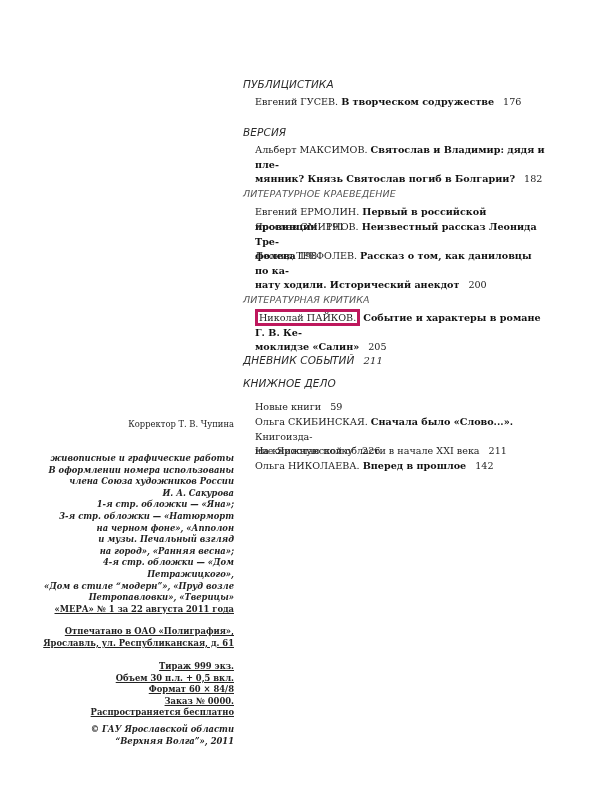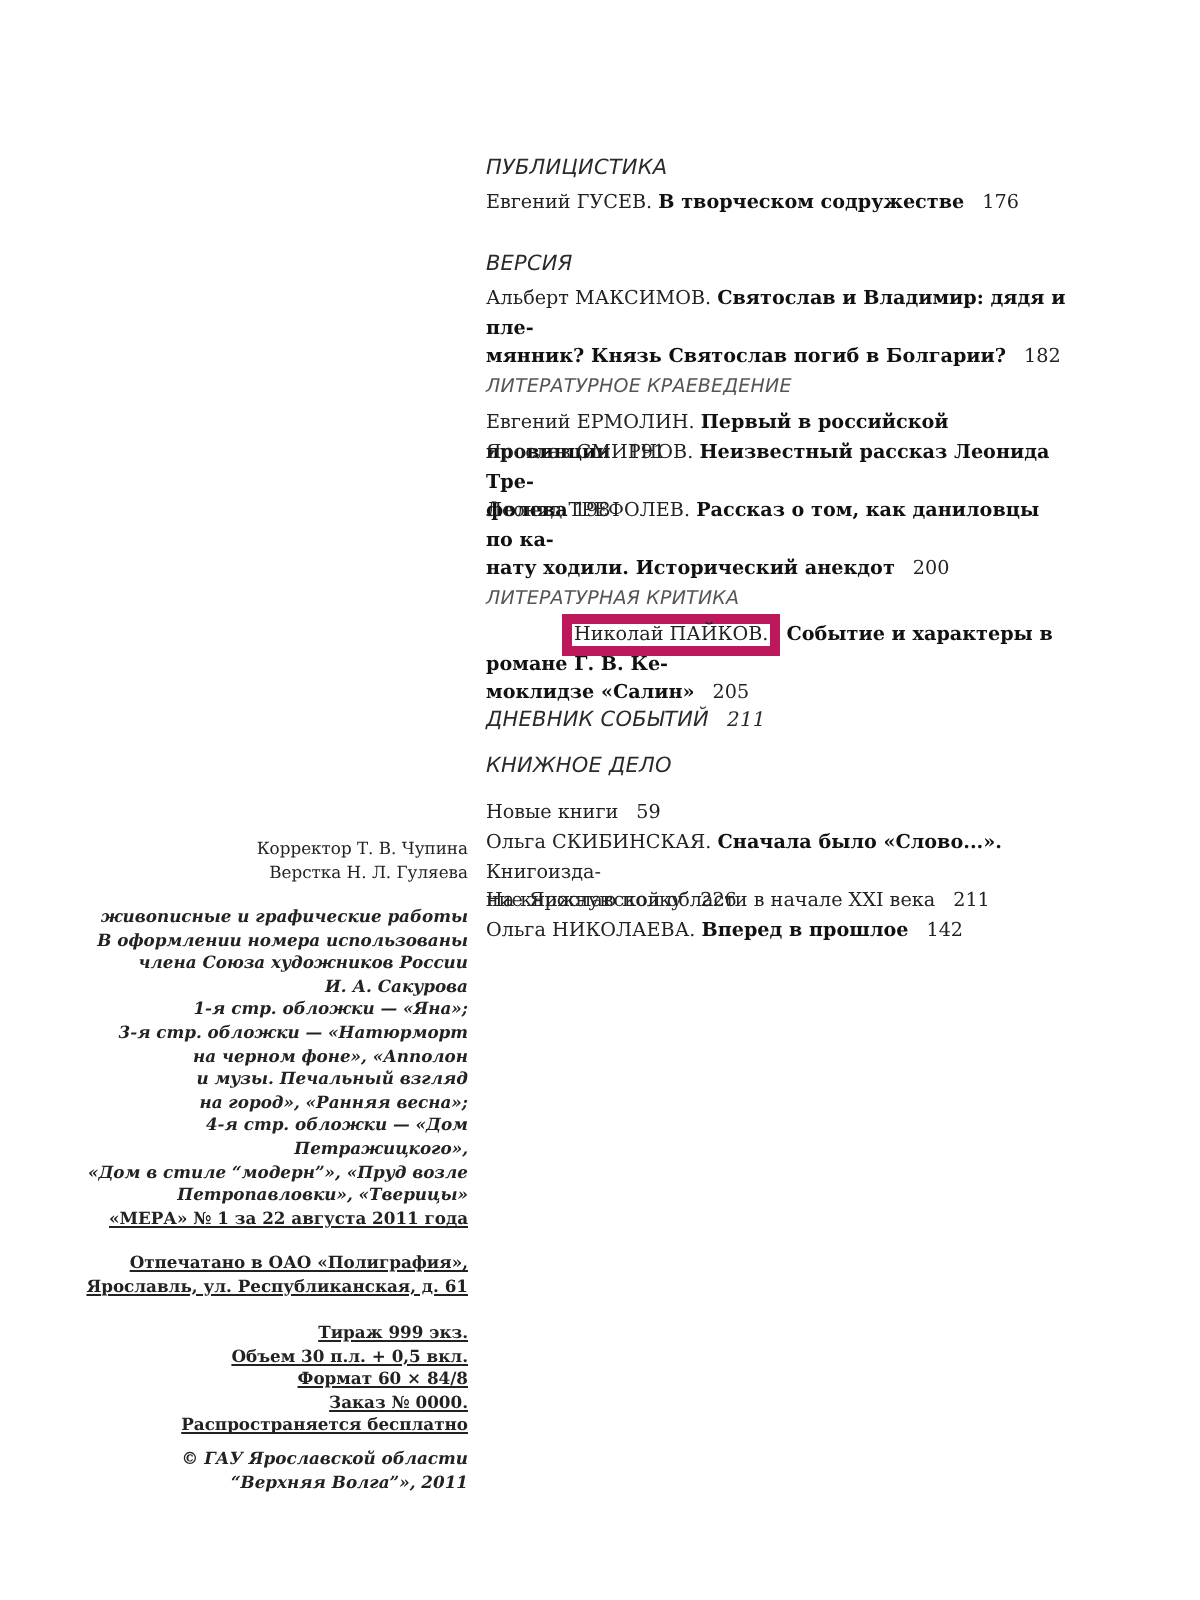--- a/index.html
+++ b/index.html
@@ -3,24 +3,24 @@
 <meta charset="utf-8">
 <style>
   html, body { margin: 0; padding: 0; }
   body {
     width: 600px; height: 800px; background: #ffffff; position: relative; overflow: hidden;
     color: #1a1a1a; font-family: "DejaVu Serif", serif;
   }
   .right { position: absolute; left: 243px; top: 0; width: 300px; }
   .sec { position: absolute; left: 0; font-family: "DejaVu Sans", sans-serif; font-size: 10.5px; letter-spacing: 0.1px; color: #2a2a2a; white-space: nowrap; font-style: italic; }
   .sec.light { color: #555; font-size: 9.5px; }
-  .entry { position: absolute; left: 0; width: 290px; font-size: 9.6px; line-height: 14.5px; color: #222; }
+  .entry { position: absolute; left: 12px; width: 290px; font-size: 9.6px; line-height: 14.5px; color: #222; }
   .entry b { font-weight: bold; color: #111; }
   .entry .pg { margin-left: 9px; }
-  .boxed { border: 5px solid #be185d; padding: 0 1px; margin-left: 38px; }
+  .boxed { border: 3px solid #be185d; padding: 0 1px; }
   .left { position: absolute; right: 366px; top: 0; width: 200px; text-align: right; font-size: 8.4px; line-height: 11.6px; color: #222; }
   .left .blk { position: absolute; right: 0; width: 200px; }
   .ital { font-style: italic; font-weight: bold; }
   .small-b { font-weight: bold; text-decoration: underline; }
 </style>
 </head>
 <body>
 
 <div class="right">
   <div class="sec" style="top:78px">ПУБЛИЦИСТИКА</div>
@@ -78,21 +78,20 @@
   </div>
   <div class="entry" style="top:459px">
     <span>Ольга НИКОЛАЕВА.</span>
     <b>Вперед в прошлое</b><span class="pg">142</span>
   </div>
 </div>
 
 <div class="left" style="left:34px; right:auto;">
   <div class="blk" style="top:419px">
     <div>Корректор Т. В. Чупина</div>
-    <div>Верстка Н. Л. Гуляева</div>
   </div>
   <div class="blk ital" style="top:453px">
     <div>живописные и графические работы</div>
     <div>В оформлении номера использованы</div>
     <div>члена Союза художников России</div>
     <div>И. А. Сакурова</div>
     <div>1-я стр. обложки — «Яна»;</div>
     <div>3-я стр. обложки — «Натюрморт</div>
     <div>на черном фоне», «Апполон</div>
     <div>и музы. Печальный взгляд</div>

